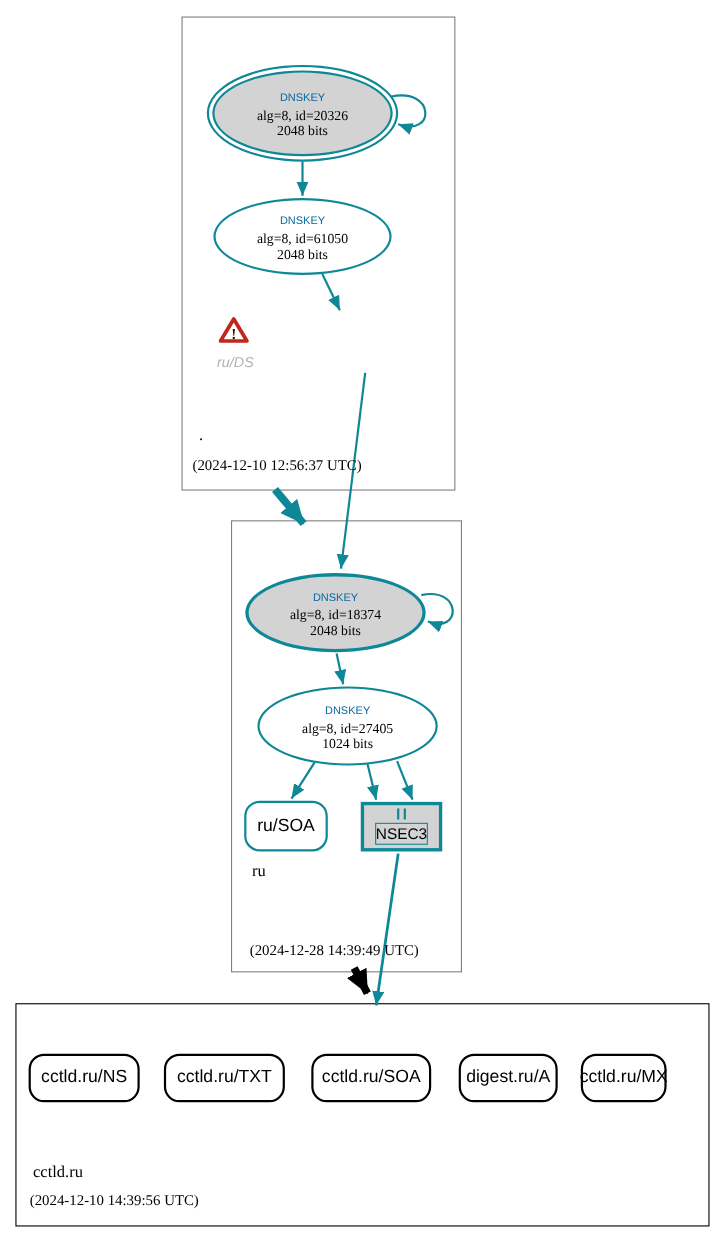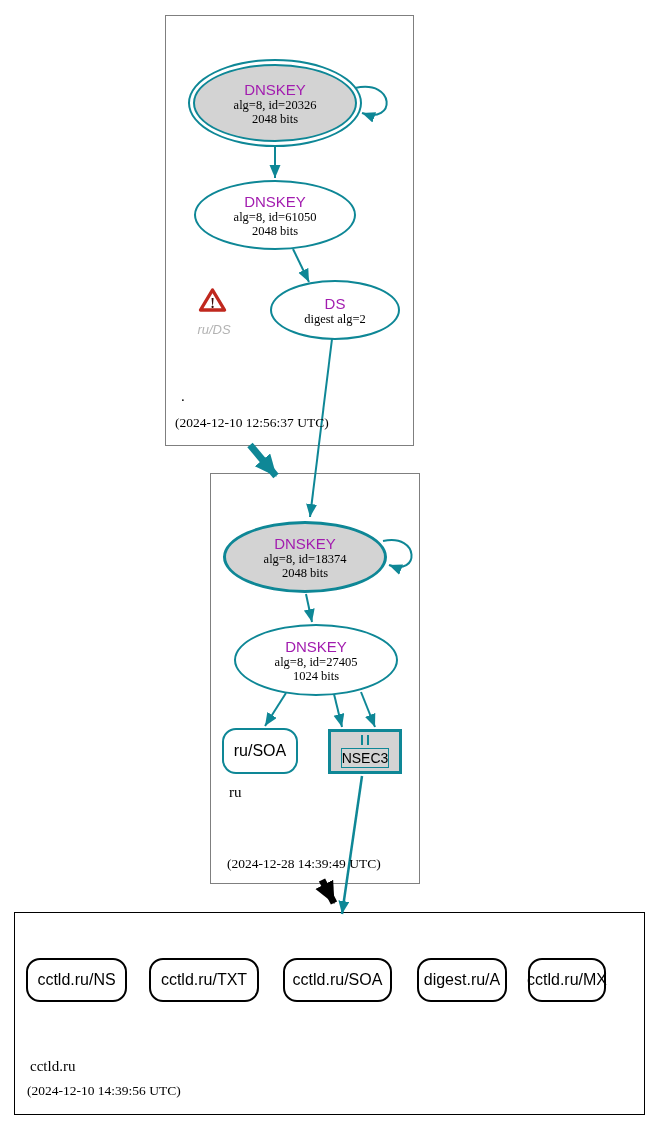--- a/index.html
+++ b/index.html
@@ -11,21 +11,21 @@
   .edges{position:absolute;left:0;top:0;z-index:2;pointer-events:none;}
   .node{position:absolute;z-index:3;display:flex;flex-direction:column;
         align-items:center;justify-content:center;text-align:center;box-sizing:border-box;}
   .ellipse{border-radius:50%;}
   .ellipse.single{border:2px solid #0e8796;background:#fff;}
   .ellipse.thick{border:3px solid #0e8796;background:#d3d3d3;}
   .ellipse.double-outer{border:2px solid #0e8796;background:#fff;padding:0;}
   .ellipse-inner{position:absolute;left:3px;top:3px;right:3px;bottom:3px;
         border:2px solid #0e8796;border-radius:50%;background:#d3d3d3;
         display:flex;flex-direction:column;align-items:center;justify-content:center;text-align:center;}
-  .node-title{font-size:15px;line-height:17px;color:#a21caf;}
+  .node-title{font-size:10px;line-height:17px;color:#0369a1;}
   .node-detail{font-family:"Liberation Serif",serif;font-size:12.5px;line-height:14px;color:#000;}
   .rrset{border-radius:14px;font-size:16px;color:#000;background:#fff;}
   .rrset.secure{border:2px solid #0e8796;}
   .rrset.insecure{border:2px solid #000;}
   .nsec3{border:3px solid #0e8796;background:#d3d3d3;padding:3px;display:flex;
          flex-direction:column;gap:3px;}
   .nsec3-row{display:flex;gap:4px;height:10px;}
   .nsec3-cell{flex:1;border:1.5px solid #0e8796;background:#d3d3d3;box-sizing:border-box;}
   .nsec3-label{flex:1;border:1.5px solid #0e8796;display:flex;align-items:center;
          justify-content:center;font-size:14px;color:#000;}
@@ -80,24 +80,20 @@
       <div class="node-detail">2048 bits</div>
     </div>
   </div>
 
   <div class="node ellipse single" style="left:194px;top:180px;width:162px;height:70px;">
     <div class="node-title">DNSKEY</div>
     <div class="node-detail">alg=8, id=61050</div>
     <div class="node-detail">2048 bits</div>
   </div>
 
-  <div class="node ellipse single" style="left:270px;top:280px;width:130px;height:60px;">
-    <div class="node-title">DS</div>
-    <div class="node-detail">digest alg=2</div>
-  </div>
 
   <svg class="warn-icon" style="left:198px;top:287px;" width="29" height="26" viewBox="0 0 29 26">
     <path d="M 14.5 3 L 26.5 23 L 2.5 23 Z" fill="#fff" stroke="#c0281e" stroke-width="3.4" stroke-linejoin="round"></path>
     <text x="14.5" y="21" text-anchor="middle" style="font-family:'Liberation Serif',serif;font-size:14px;font-weight:bold;fill:#3a0a08;">!</text>
   </svg>
   <div class="warn-label" style="left:188px;top:322px;width:52px;">ru/DS</div>
 
   <div class="zone-label" style="left:181px;top:388px;">.</div>
   <div class="zone-ts" style="left:175px;top:415px;">(2024-12-10 12:56:37 UTC)</div>
 

